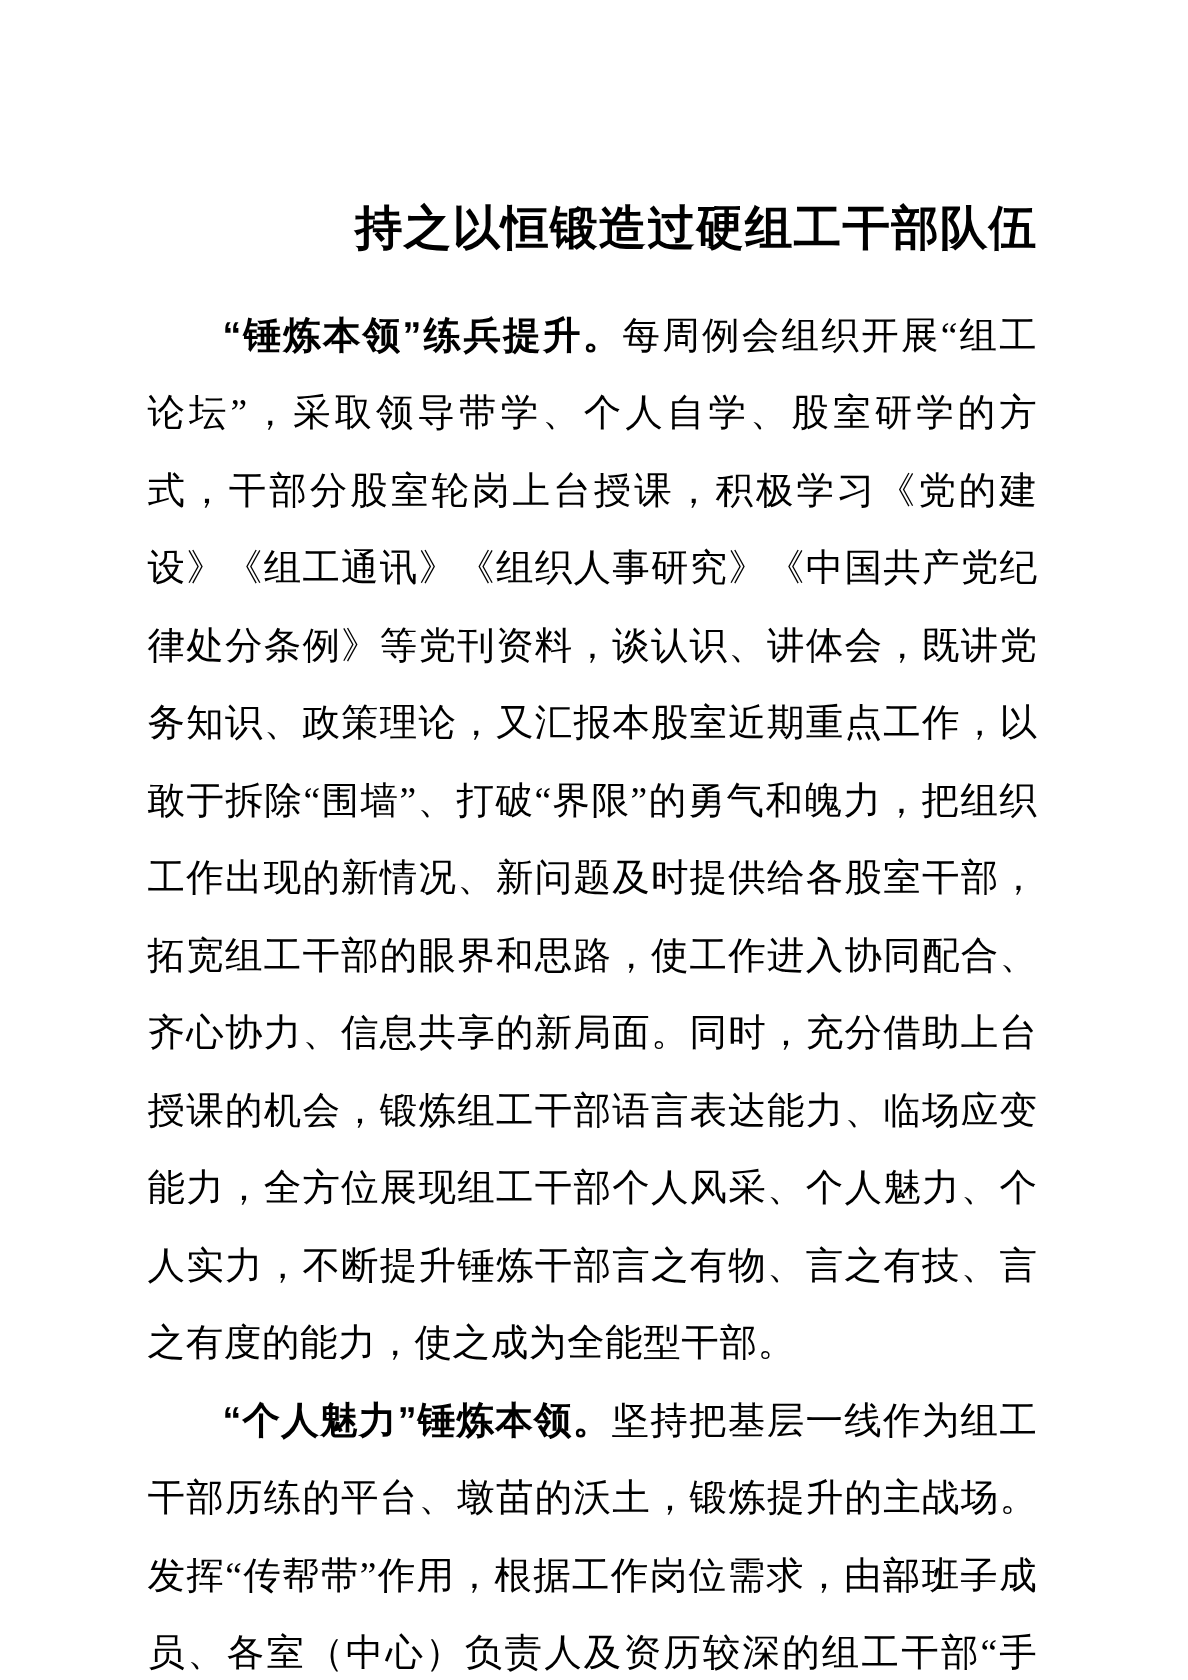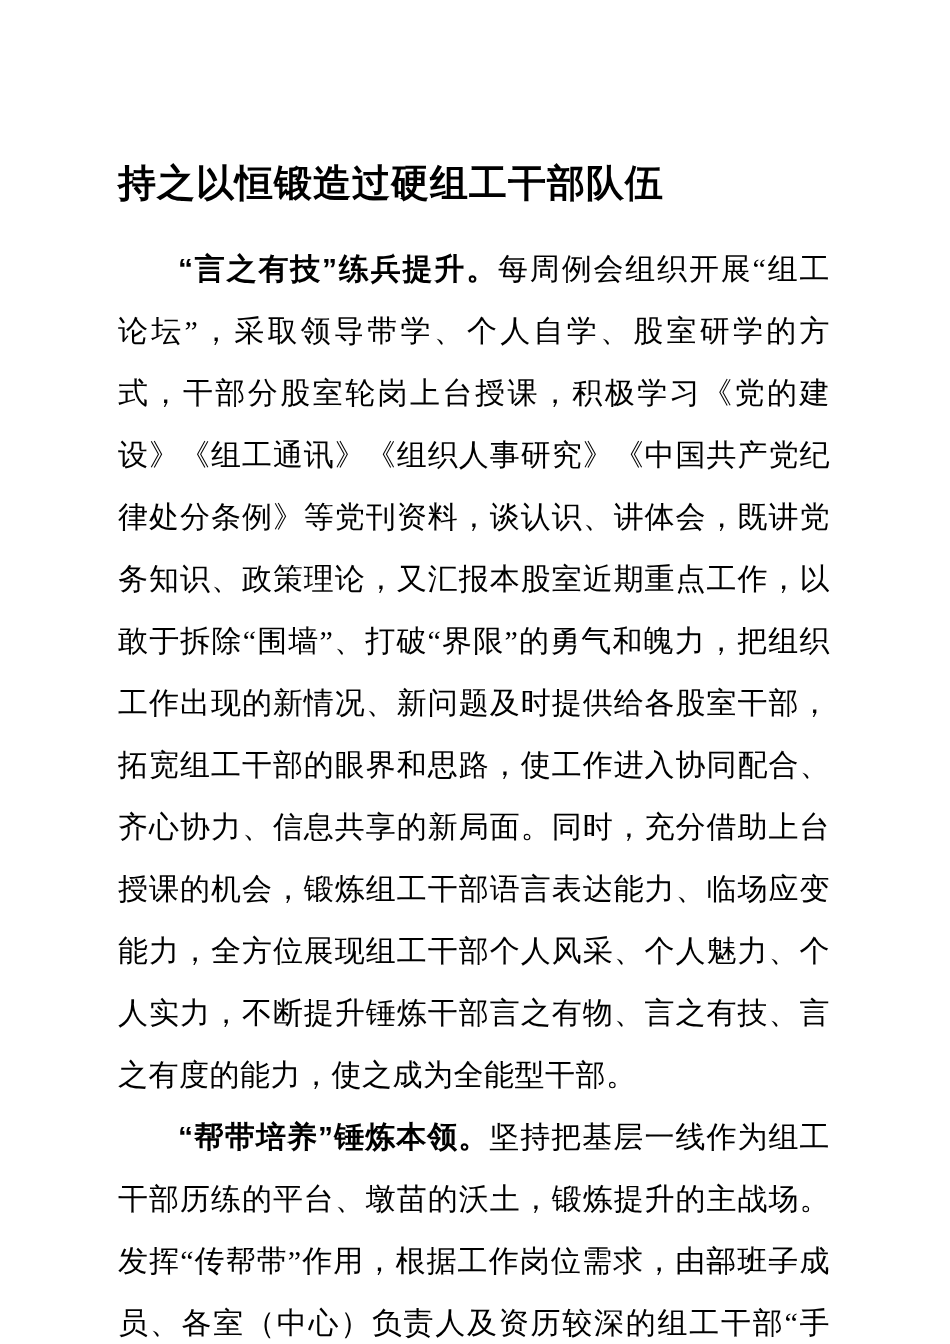--- a/index.html
+++ b/index.html
@@ -17,21 +17,21 @@
     color: #000000;
   }
   .content {
     padding: 158px 120px 0 118px;
   }
   .doc-title {
     margin: 0 0 30px 0;
     font-size: 38px;
     line-height: 50px;
     font-weight: bold;
-    text-align: left;
+    text-align: right;
     font-family: "Liberation Sans", "DejaVu Sans", sans-serif;
     letter-spacing: 1px;
   }
   .para {
     margin: 0;
     font-size: 30px;
     line-height: 62px;
     text-align: justify;
     text-indent: 2em;
     letter-spacing: 0.5px;
@@ -51,20 +51,20 @@
 </style>
 </head>
 <body>
 
 <div class="page">
   <div class="content">
 
     <h1 class="doc-title">持之以恒锻造过硬组工干部队伍</h1>
 
 
-    <p class="para"><span class="lead">“言之有技”练兵提升。</span><span>每周例会组织开展“组工论坛”，采取领导带学、个人自学、股室研学的方式，干部分股室轮岗上台授课，积极学习《党的建设》《组工通讯》《组织人事研究》《中国共产党纪律处分条例》等党刊资料，谈认识、讲体会，既讲党务知识、政策理论，又汇报本股室近期重点工作，以敢于拆除“围墙”、打破“界限”的勇气和魄力，把组织工作出现的新情况、新问题及时提供给各股室干部，拓宽组工干部的眼界和思路，使工作进入协同配合、齐心协力、信息共享的新局面。同时，充分借助上台授课的机会，锻炼组工干部语言表达能力、临场应变能力，全方位展现组工干部个人风采、个人魅力、个人实力，不断提升锤炼干部言之有物、言之有技、言之有度的能力，使之成为全能型干部。</span></p>
+    <p class="para"><span class="lead">“锤炼本领”练兵提升。</span><span>每周例会组织开展“组工论坛”，采取领导带学、个人自学、股室研学的方式，干部分股室轮岗上台授课，积极学习《党的建设》《组工通讯》《组织人事研究》《中国共产党纪律处分条例》等党刊资料，谈认识、讲体会，既讲党务知识、政策理论，又汇报本股室近期重点工作，以敢于拆除“围墙”、打破“界限”的勇气和魄力，把组织工作出现的新情况、新问题及时提供给各股室干部，拓宽组工干部的眼界和思路，使工作进入协同配合、齐心协力、信息共享的新局面。同时，充分借助上台授课的机会，锻炼组工干部语言表达能力、临场应变能力，全方位展现组工干部个人风采、个人魅力、个人实力，不断提升锤炼干部言之有物、言之有技、言之有度的能力，使之成为全能型干部。</span></p>
 
-    <p class="para"><span class="lead">“帮带培养”锤炼本领。</span><span>坚持把基层一线作为组工干部历练的平台、墩苗的沃土，锻炼提升的主战场。发挥“传帮带”作用，根据工作岗位需求，由部班子成员、各室（中心）负责人及资历较深的组工干部“手把手指导、一对一帮带”，建立互派互挂工作制度，使组工干部跟班、挂职形成长效机制，对从基层单</span></p>
+    <p class="para"><span class="lead">“个人魅力”锤炼本领。</span><span>坚持把基层一线作为组工干部历练的平台、墩苗的沃土，锻炼提升的主战场。发挥“传帮带”作用，根据工作岗位需求，由部班子成员、各室（中心）负责人及资历较深的组工干部“手把手指导、一对一帮带”，建立互派互挂工作制度，使组工干部跟班、挂职形成长效机制，对从基层单</span></p>
 
   </div>
 
   <div class="page-footer">— 1 —</div>
 </div>
 
 </body></html>

